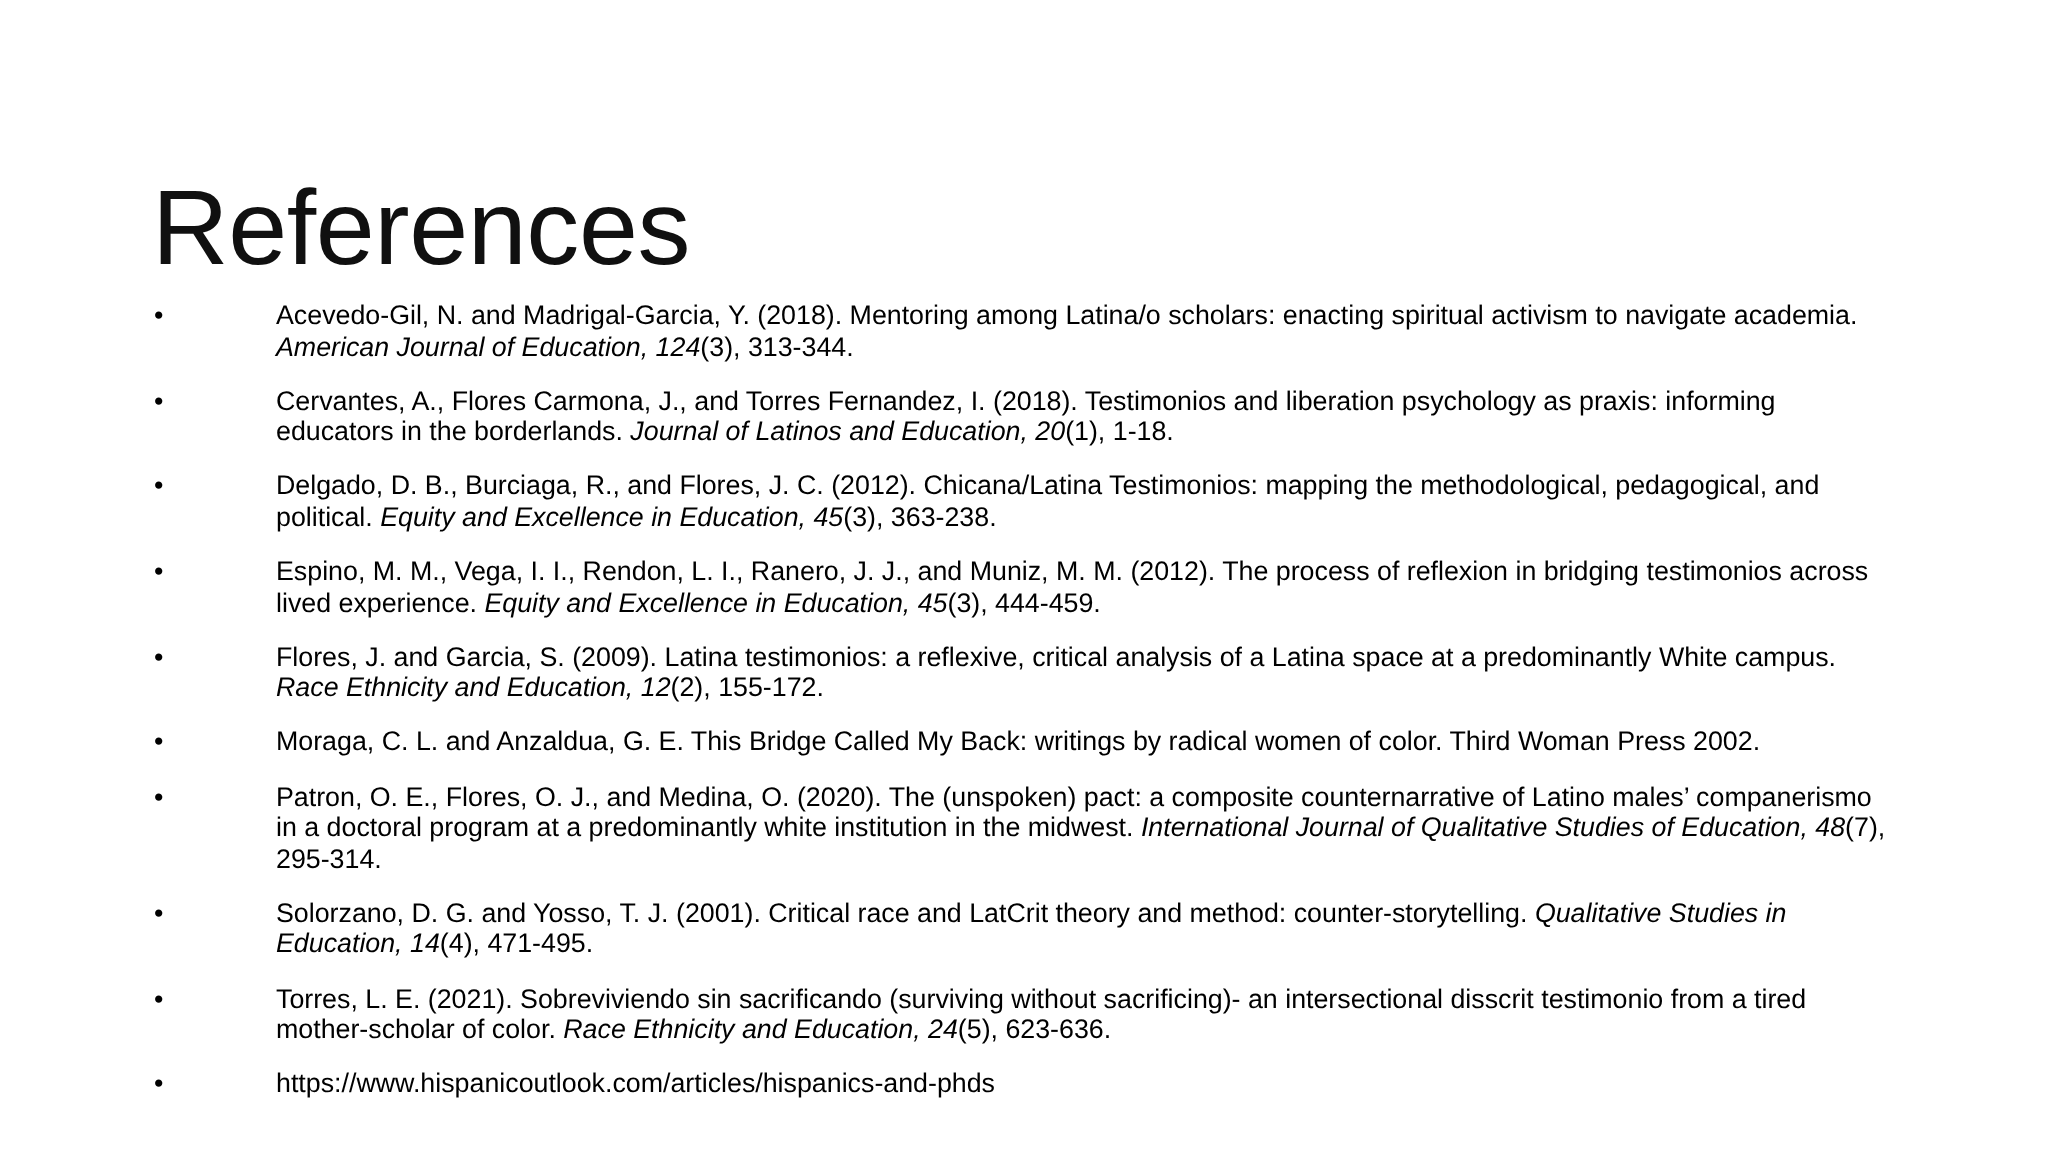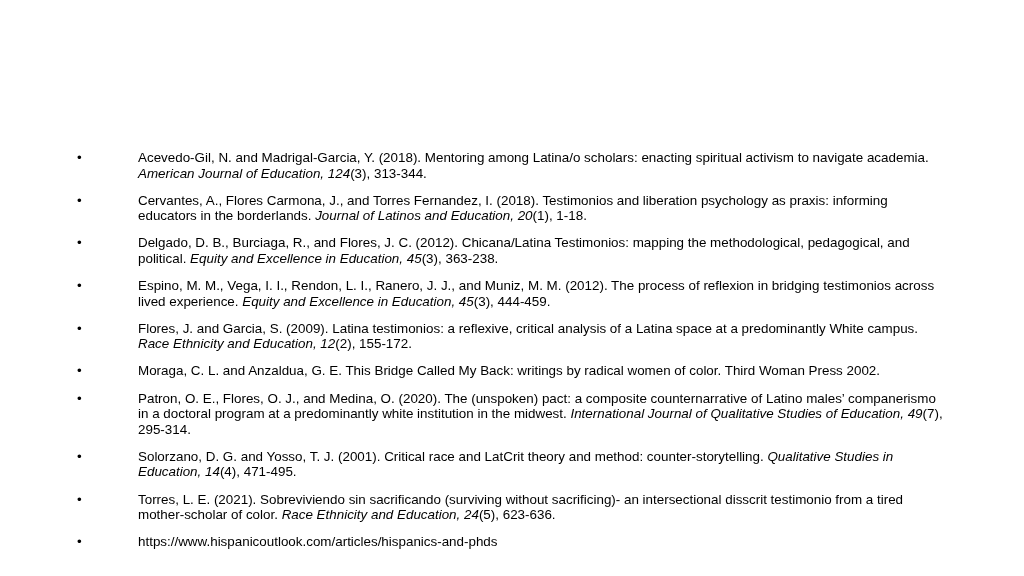--- a/index.html
+++ b/index.html
@@ -66,20 +66,21 @@
   }
   .ref-text i {
     font-style: italic;
   }
 </style>
 </head>
 <body>
 
 <div id="slide">
 
+  <h1 id="slide-title">References</h1>
 
   <ul id="reference-list">
       <li class="reference-item">
         <span class="bullet-mark">•</span>
         <span class="ref-text"><span>Acevedo-Gil, N. and Madrigal-Garcia, Y. (2018). Mentoring among Latina/o scholars: enacting spiritual activism to navigate academia. </span><i>American Journal of Education, 124</i><span>(3), 313-344.</span></span>
       </li>
       <li class="reference-item">
         <span class="bullet-mark">•</span>
         <span class="ref-text"><span>Cervantes, A., Flores Carmona, J., and Torres Fernandez, I. (2018). Testimonios and liberation psychology as praxis: informing educators in the borderlands. </span><i>Journal of Latinos and Education, 20</i><span>(1), 1-18.</span></span>
       </li>
@@ -94,21 +95,21 @@
       <li class="reference-item">
         <span class="bullet-mark">•</span>
         <span class="ref-text"><span>Flores, J. and Garcia, S. (2009). Latina testimonios: a reflexive, critical analysis of a Latina space at a predominantly White campus. </span><i>Race Ethnicity and Education, 12</i><span>(2), 155-172.</span></span>
       </li>
       <li class="reference-item">
         <span class="bullet-mark">•</span>
         <span class="ref-text"><span>Moraga, C. L. and Anzaldua, G. E. This Bridge Called My Back: writings by radical women of color. Third Woman Press 2002.</span></span>
       </li>
       <li class="reference-item">
         <span class="bullet-mark">•</span>
-        <span class="ref-text"><span>Patron, O. E., Flores, O. J., and Medina, O. (2020). The (unspoken) pact: a composite counternarrative of Latino males’ companerismo in a doctoral program at a predominantly white institution in the midwest. </span><i>International Journal of Qualitative Studies of Education, 49</i><span>(7), 295-314.</span></span>
+        <span class="ref-text"><span>Patron, O. E., Flores, O. J., and Medina, O. (2020). The (unspoken) pact: a composite counternarrative of Latino males’ companerismo in a doctoral program at a predominantly white institution in the midwest. </span><i>International Journal of Qualitative Studies of Education, 48</i><span>(7), 295-314.</span></span>
       </li>
       <li class="reference-item">
         <span class="bullet-mark">•</span>
         <span class="ref-text"><span>Solorzano, D. G. and Yosso, T. J. (2001). Critical race and LatCrit theory and method: counter-storytelling. </span><i>Qualitative Studies in Education, 14</i><span>(4), 471-495.</span></span>
       </li>
       <li class="reference-item">
         <span class="bullet-mark">•</span>
         <span class="ref-text"><span>Torres, L. E. (2021). Sobreviviendo sin sacrificando (surviving without sacrificing)- an intersectional disscrit testimonio from a tired mother-scholar of color. </span><i>Race Ethnicity and Education, 24</i><span>(5), 623-636.</span></span>
       </li>
       <li class="reference-item">

